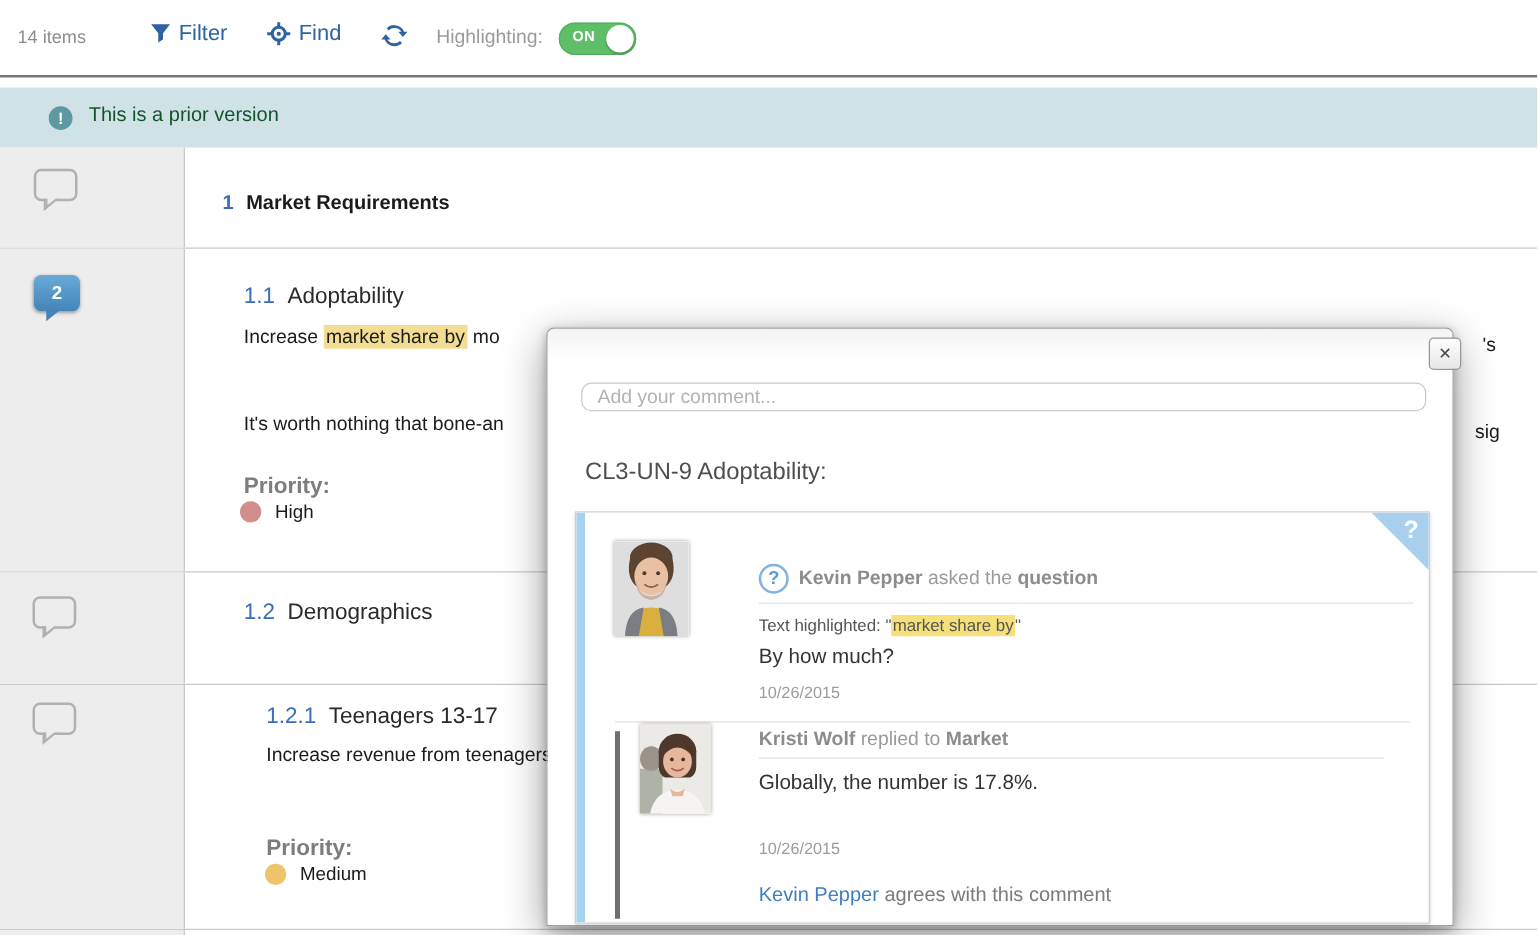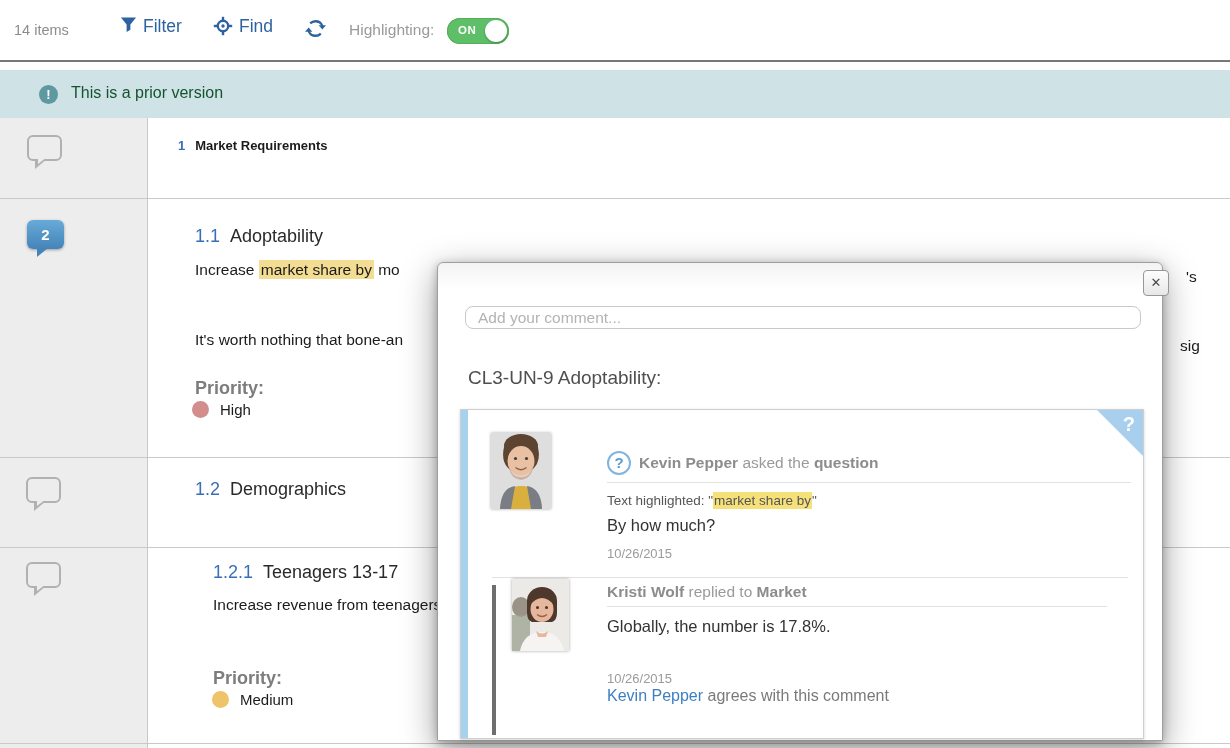--- a/index.html
+++ b/index.html
@@ -5,21 +5,21 @@
   * { margin:0; padding:0; box-sizing:border-box; }
   html,body { background:#fff; }
   .screen {
     position:relative; width:1230px; height:748px; overflow:hidden;
     background:#fff; font-family:"Liberation Sans", sans-serif; color:#1b1b1b;
   }
   .abs { position:absolute; white-space:nowrap; }
 
   
   .tb-count { left:14px; top:22px; font-size:14.5px; color:#8c8c8c; }
-  .tb-link { display:flex; align-items:flex-start; gap:6px; background:none; border:none;
+  .tb-link { display:flex; align-items:center; gap:6px; background:none; border:none;
              color:#2c63a0; font-size:17.5px; font-family:inherit; cursor:pointer; }
   .tb-filter { left:120px; top:16px; }
   .tb-find   { left:213px; top:16px; }
   .tb-refresh{ left:305px; top:18px; background:none; border:none; cursor:pointer; }
   .tb-hl-label { left:349px; top:21px; font-size:15.5px; color:#9a9a9a; }
   .toggle { left:447px; top:18px; width:62px; height:26px; border-radius:13px;
             background:#5fbe68; cursor:pointer; box-shadow:inset 0 0 0 1px #53af5c; }
   .toggle-on { position:absolute; left:11px; top:6px; font-size:11.5px; font-weight:bold; color:#fff; letter-spacing:.5px; }
   .toggle-knob { position:absolute; right:2px; top:2px; width:22px; height:22px; border-radius:50%;
                  background:#fff; box-shadow:0 1px 2px rgba(0,0,0,.3); }
@@ -49,21 +49,21 @@
   .bubble::after  { content:""; position:absolute; left:9px; bottom:-5px;
             border-style:solid; border-width:7px 9px 0 0; border-color:#ededed transparent transparent transparent; }
   .badge-bubble { position:absolute; width:37px; height:29px; border-radius:6px; z-index:2; cursor:pointer;
             background:linear-gradient(#68aad8,#4484b9); color:#fff; font-size:15px; font-weight:bold;
             text-align:center; line-height:29px; box-shadow:0 1px 3px rgba(0,0,0,.35); }
   .badge-bubble::after { content:""; position:absolute; left:10px; bottom:-8px;
             border-style:solid; border-width:9px 11px 0 0; border-color:#4484b9 transparent transparent transparent; }
 
   
   .h-num { color:#3a6fb7; margin-right:10px; }
-  .doc-h1 { font-size:13px; font-weight:bold; color:#1b1b1b; }
+  .doc-h1 { font-size:16px; font-weight:bold; color:#1b1b1b;margin-top:16px; }
   .doc-h2 { font-size:18px; color:#2a2a2a; }
   .doc-p  { font-size:15.5px; color:#1b1b1b; }
   .mark-doc { background:#f3dd92; padding:1px 2px; }
   .prio-label { font-size:18px; font-weight:bold; color:#7d7d7d; }
   .prio-dot { position:absolute; width:17px; height:17px; border-radius:50%; }
   .prio-val { font-size:15px; color:#1b1b1b; }
   .frag { font-size:15.5px; color:#1b1b1b; z-index:1; }
 
   
   .popup { left:437px; top:262px; width:726px; height:479px; background:#fff;
@@ -264,19 +264,19 @@
       </div>
 
       <div class="c-el c-header" style="left:146px; top:173px;">
         <span class="c-name">Kristi Wolf</span>
         <span>replied to</span>
         <span class="c-name">Market</span>
       </div>
       <div class="c-el c-div" style="left:146px; top:196px; width:500px;"></div>
       <div class="c-el c-body" style="left:146px; top:207px;">Globally, the number is 17.8%.</div>
       <div class="c-el c-date" style="left:146px; top:261px;">10/26/2015</div>
-      <div class="c-el" style="left:146px; top:277px; font-size:16px;">
+      <div class="c-el" style="left:146px; top:298px; font-size:16px;">
         <span class="agree-link">Kevin Pepper</span><span class="agree-rest"> agrees with this comment</span>
       </div>
     </div>
   </div>
 
 </div>
 
 </body></html>

